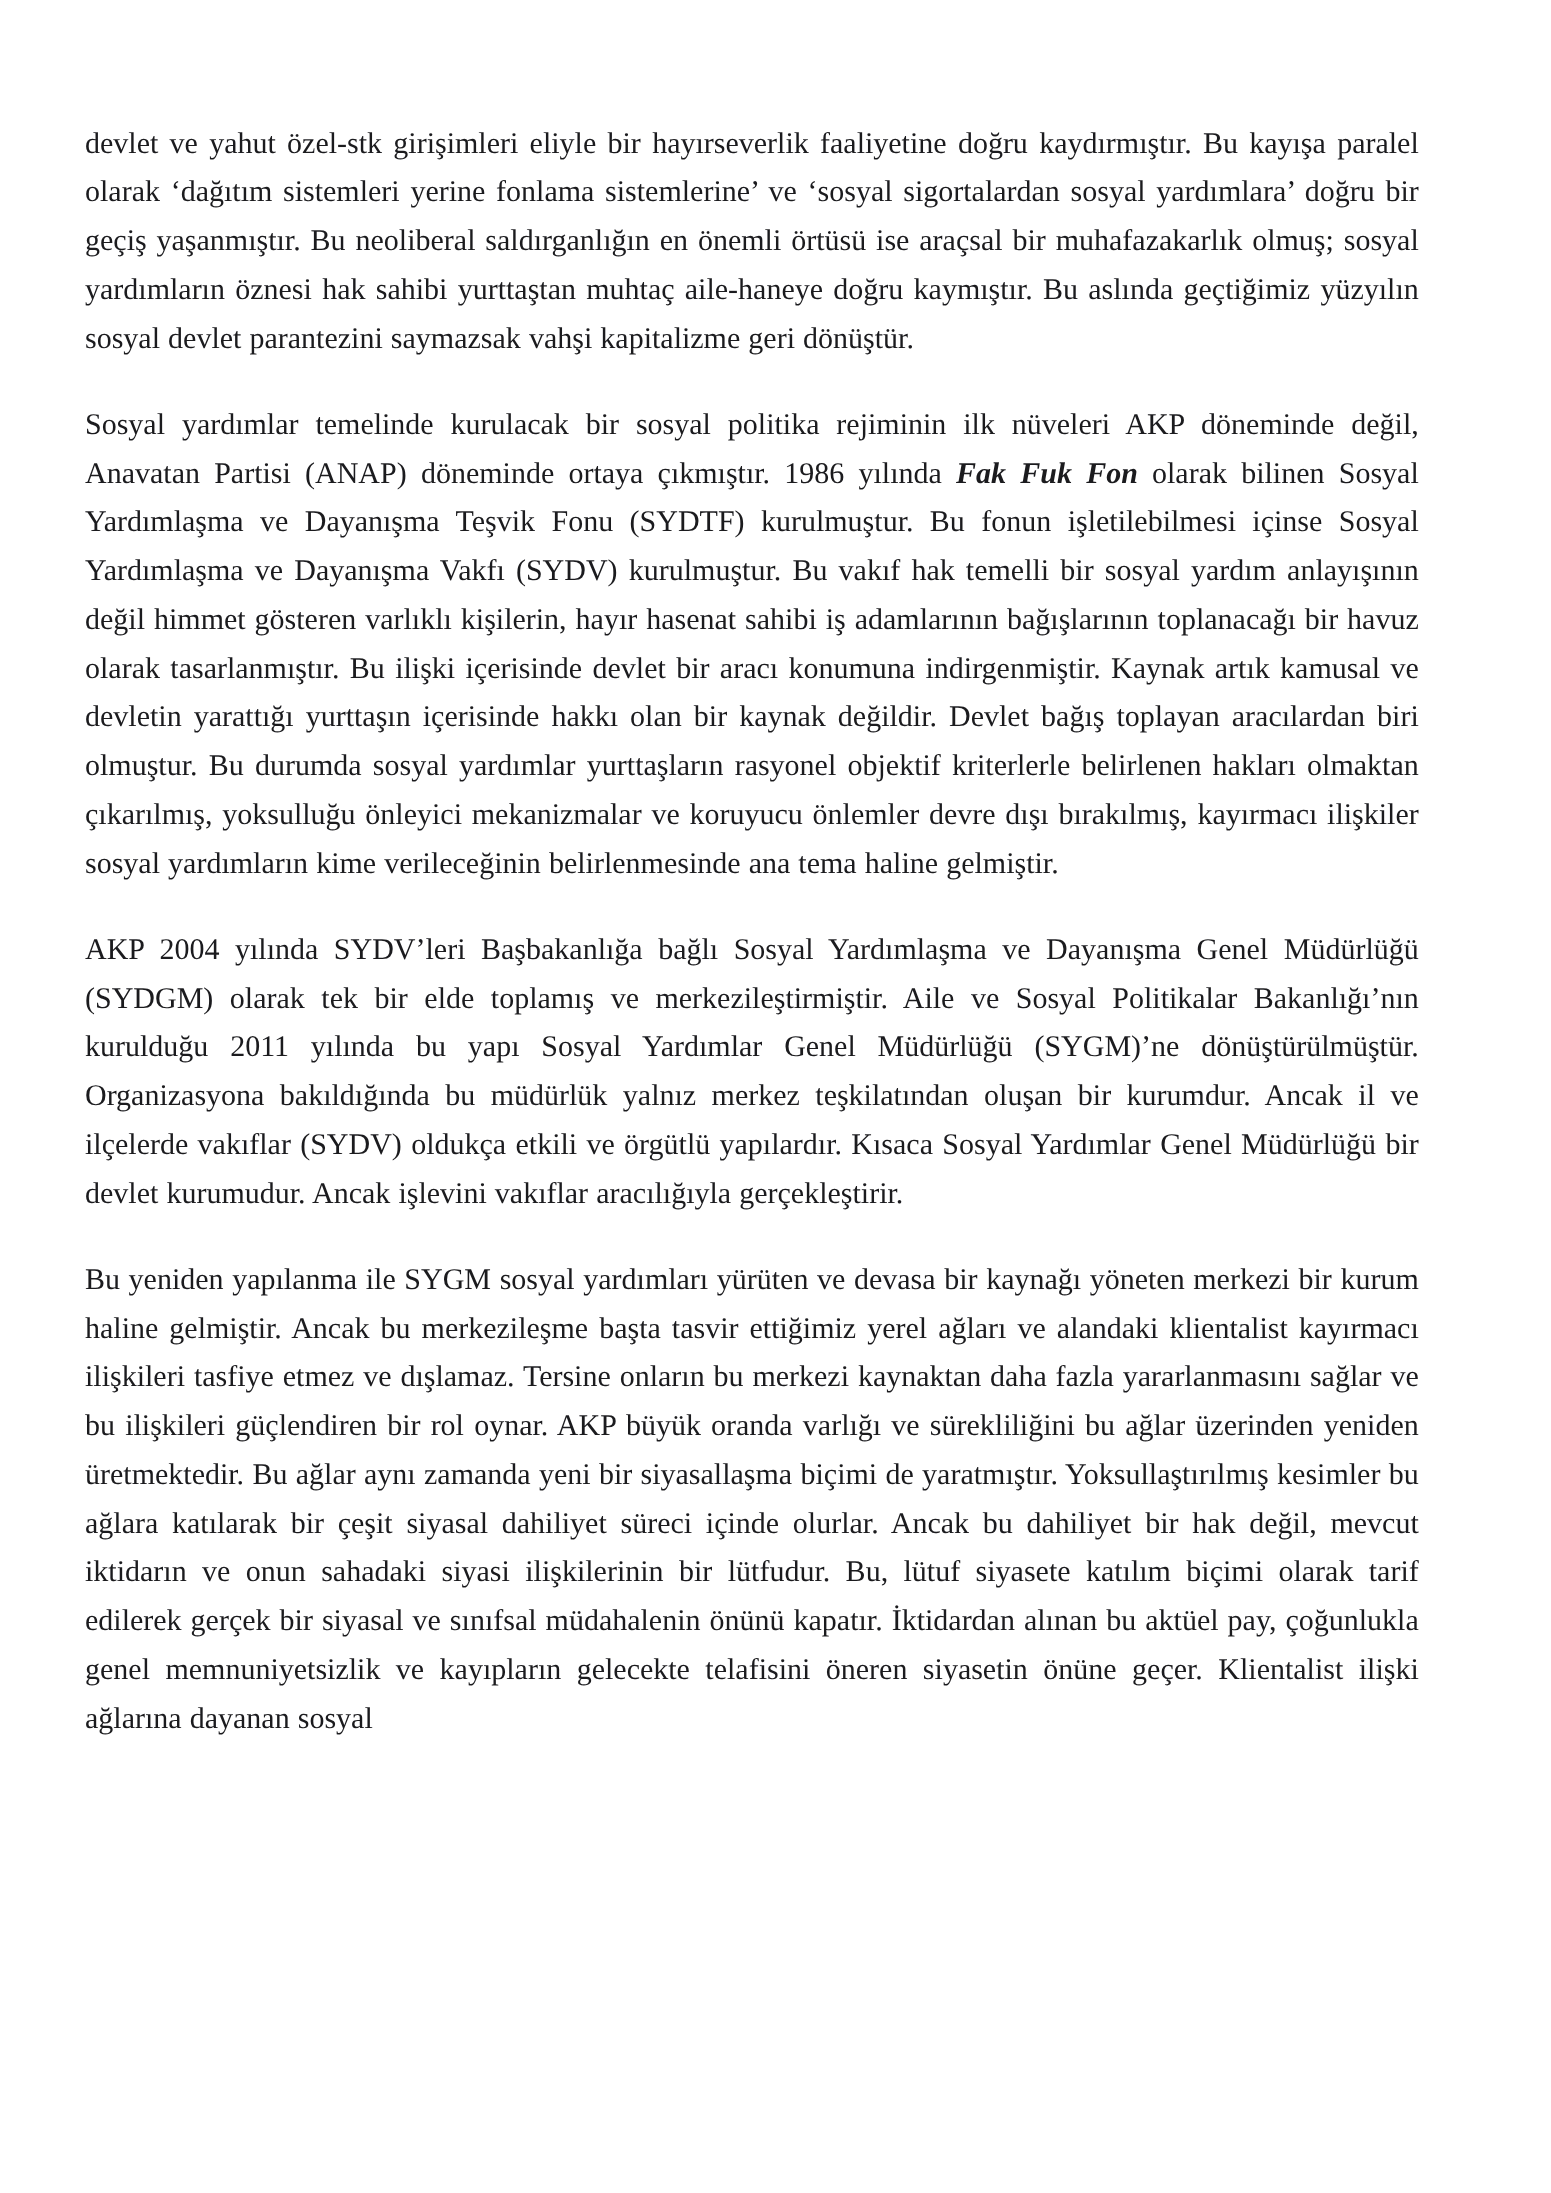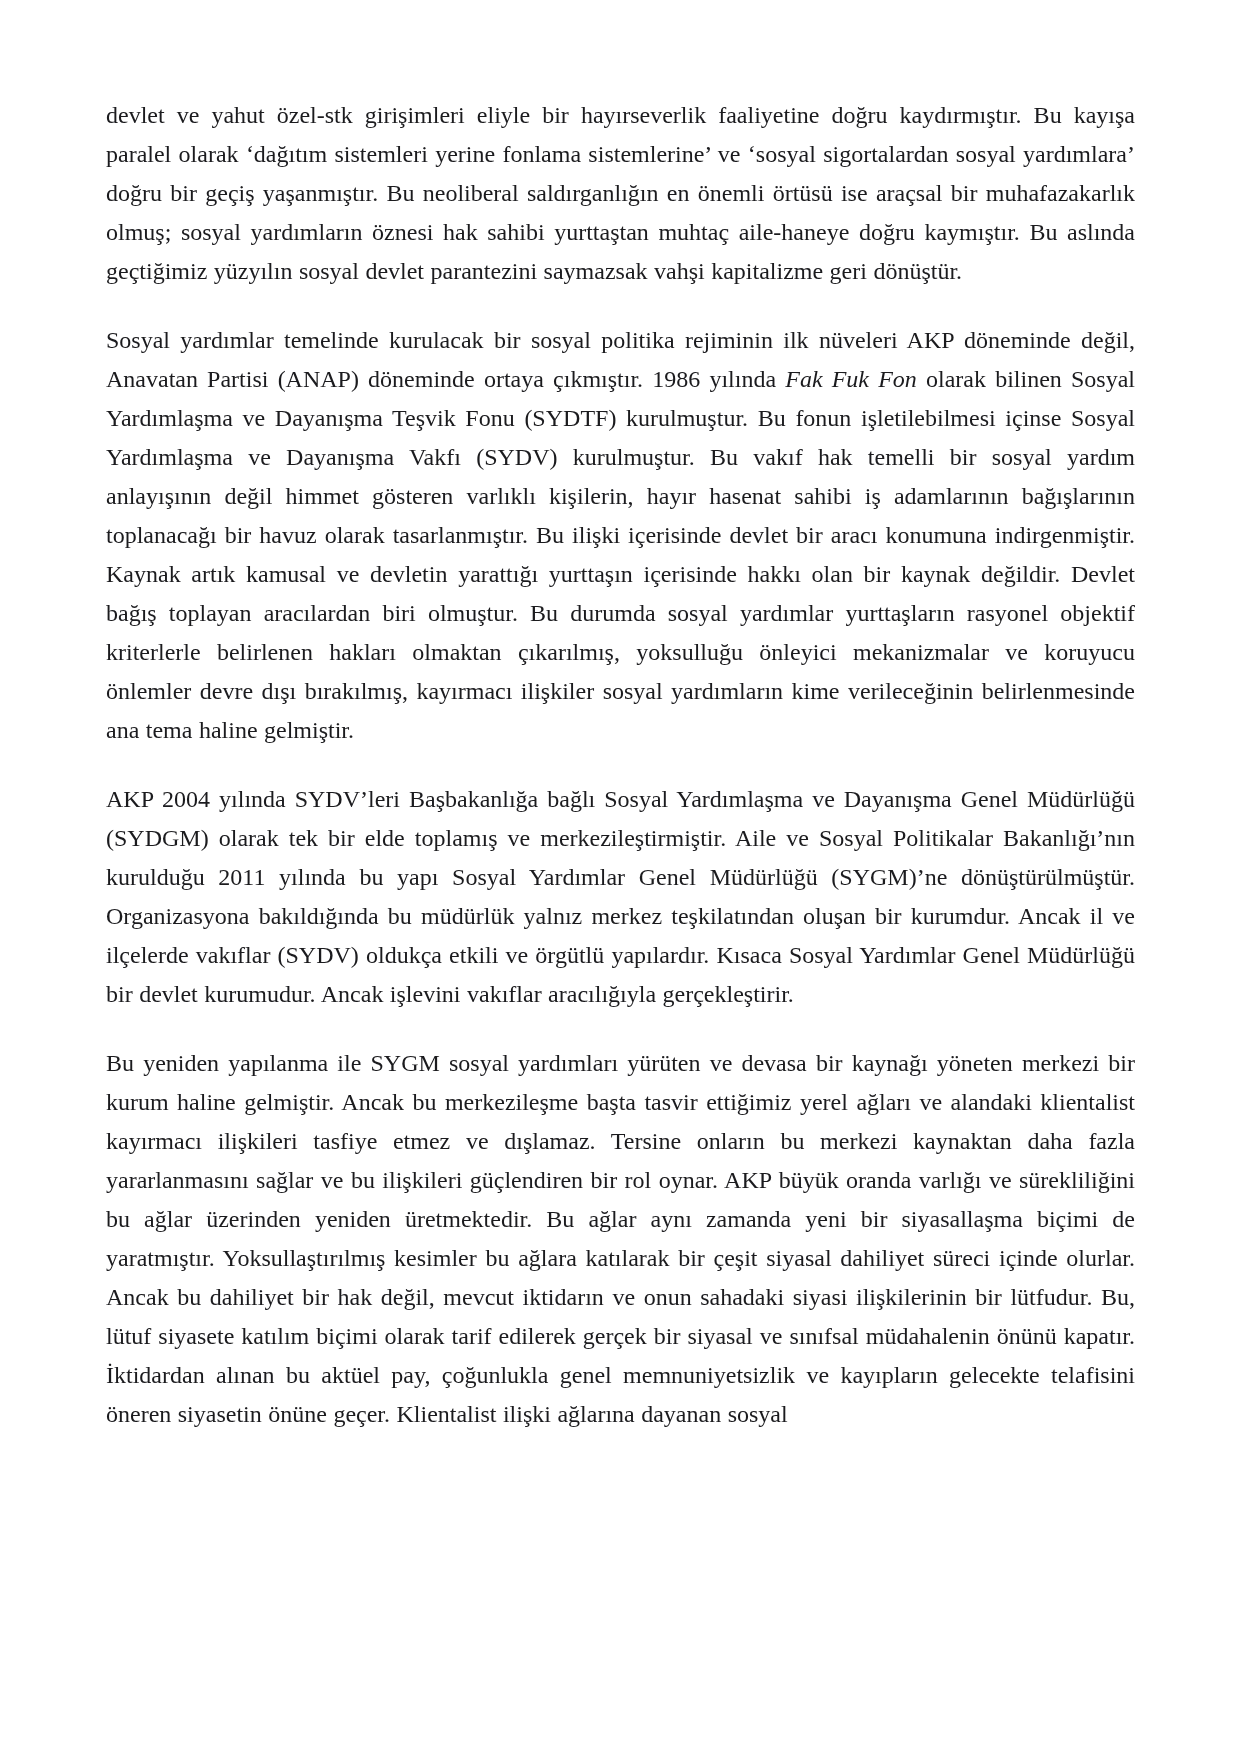--- a/index.html
+++ b/index.html
@@ -8,39 +8,40 @@
       background: #ffffff;
     }
     body {
       width: 1241px;
       height: 1754px;
     }
     .page {
       box-sizing: border-box;
       width: 1241px;
       height: 1754px;
-      padding: 96px 106px 60px 106px;
+      padding: 96px 106px 60px 68px;
       background: #ffffff;
       overflow: hidden;
     }
     .para {
       margin: 0 0 30px 0;
       font-family: "Liberation Serif", "DejaVu Serif", serif;
       font-size: 24px;
       line-height: 39px;
       text-align: justify;
       text-justify: inter-word;
       color: #1b1b1e;
       word-spacing: 0.02em;
     }
     .para:last-child {
       margin-bottom: 0;
     }
     .italic-term {
       font-style: italic;
+      font-weight: bold;
     }
   </style>
 </head>
 <body>
 
 <main class="page" style="background: rgb(255, 255, 255); color: rgb(27, 27, 30);">
 
   <p class="para"><span>devlet ve yahut özel-stk girişimleri eliyle bir hayırseverlik faaliyetine doğru kaydırmıştır. Bu kayışa paralel olarak ‘dağıtım sistemleri yerine fonlama sistemlerine’ ve ‘sosyal sigortalardan sosyal yardımlara’ doğru bir geçiş yaşanmıştır. Bu neoliberal saldırganlığın en önemli örtüsü ise araçsal bir muhafazakarlık olmuş; sosyal yardımların öznesi hak sahibi yurttaştan muhtaç aile-haneye doğru kaymıştır. Bu aslında geçtiğimiz yüzyılın sosyal devlet parantezini saymazsak vahşi kapitalizme geri dönüştür.</span></p>
 
   <p class="para"><span>Sosyal yardımlar temelinde kurulacak bir sosyal politika rejiminin ilk nüveleri AKP döneminde değil, Anavatan Partisi (ANAP) döneminde ortaya çıkmıştır. 1986 yılında </span><em class="italic-term">Fak Fuk Fon</em><span> olarak bilinen Sosyal Yardımlaşma ve Dayanışma Teşvik Fonu (SYDTF) kurulmuştur. Bu fonun işletilebilmesi içinse Sosyal Yardımlaşma ve Dayanışma Vakfı (SYDV) kurulmuştur. Bu vakıf hak temelli bir sosyal yardım anlayışının değil himmet gösteren varlıklı kişilerin, hayır hasenat sahibi iş adamlarının bağışlarının toplanacağı bir havuz olarak tasarlanmıştır. Bu ilişki içerisinde devlet bir aracı konumuna indirgenmiştir. Kaynak artık kamusal ve devletin yarattığı yurttaşın içerisinde hakkı olan bir kaynak değildir. Devlet bağış toplayan aracılardan biri olmuştur. Bu durumda sosyal yardımlar yurttaşların rasyonel objektif kriterlerle belirlenen hakları olmaktan çıkarılmış, yoksulluğu önleyici mekanizmalar ve koruyucu önlemler devre dışı bırakılmış, kayırmacı ilişkiler sosyal yardımların kime verileceğinin belirlenmesinde ana tema haline gelmiştir.</span></p>

